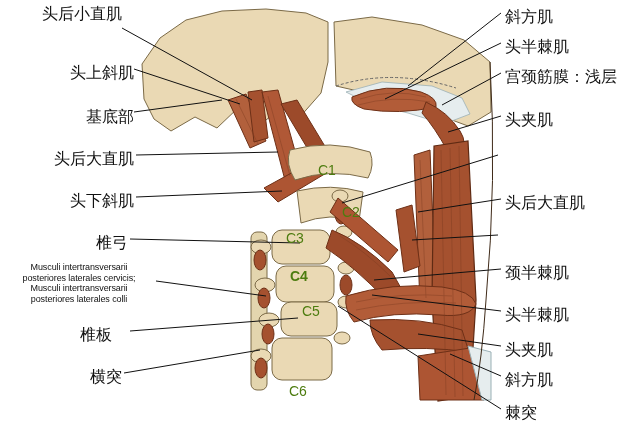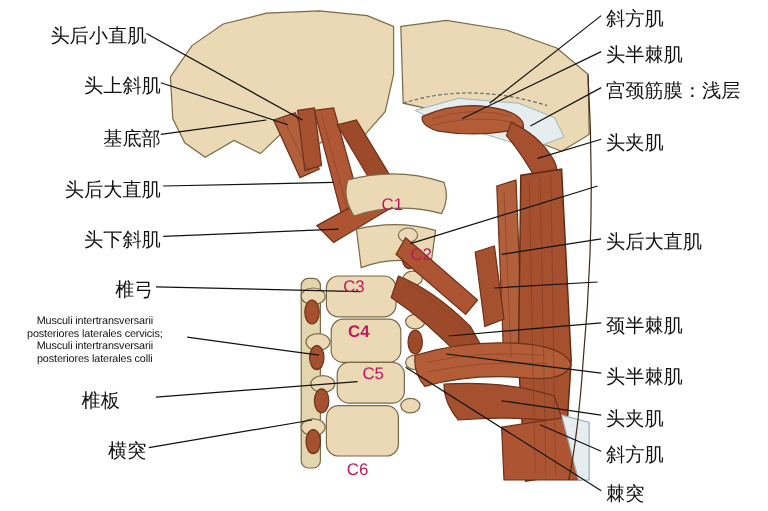--- a/index.html
+++ b/index.html
@@ -3,21 +3,21 @@
 <meta charset="utf-8">
 <style>
   html,body{margin:0;padding:0;background:#fff;}
   #canvas{position:relative;width:640px;height:426px;background:#fff;overflow:hidden;
           font-family:"Liberation Sans",sans-serif;}
   svg.layer{position:absolute;left:0;top:0;pointer-events:none;}
   .lbl{position:absolute;font-size:16px;color:#111;line-height:1.2;white-space:pre-line;}
   .lbl.latin{font-size:9px;letter-spacing:-0.1px;line-height:1.18;}
   .lbl.r{text-align:right;}
   .lbl.c{text-align:center;}
-  .vlabel{position:absolute;font-size:14px;color:#be185d;}
+  .vlabel{position:absolute;font-size:14px;color:#4d7c0f;}
   .vlabel.bold{font-weight:700;}
 </style>
 </head>
 <body>
 
 <div id="canvas">
 
   <svg class="layer" width="640" height="426" viewBox="0 0 640 426">
 
     <path d="M142,64 L160,38 L186,20 L222,11 L266,9 L306,13 L328,22 L328,62 L321,93 L299,118 L281,108 L261,124 L239,107 L217,128 L195,117 L171,131 L154,119 L144,99 Z" fill="#ead9b4" stroke="#7b6a47" stroke-width="1"></path>
@@ -111,31 +111,31 @@
       <line x1="501" y1="199" x2="418" y2="212"></line>
       <line x1="498" y1="235" x2="412" y2="240"></line>
       <line x1="501" y1="269" x2="374" y2="280"></line>
       <line x1="501" y1="311" x2="372" y2="295"></line>
       <line x1="501" y1="346" x2="418" y2="334"></line>
       <line x1="501" y1="376" x2="450" y2="354"></line>
       <line x1="501" y1="409" x2="338" y2="306"></line>
     </g>
   </svg>
 
-  <div class="lbl r" style="right:518px;top:21px;">头后小直肌</div>
+  <div class="lbl r" style="right:518px;top:4px;">头后小直肌</div>
   <div class="lbl r" style="right:506px;top:63px;">头上斜肌</div>
   <div class="lbl r" style="right:506px;top:107px;">基底部</div>
   <div class="lbl r" style="right:506px;top:149px;margin-left:12px;">头后大直肌</div>
   <div class="lbl r" style="right:506px;top:191px;">头下斜肌</div>
   <div class="lbl r" style="right:512px;top:233px;">椎弓</div>
   <div class="lbl latin c" style="left:4px;top:262px;width:150px;">Musculi intertransversarii
 posteriores laterales cervicis;
 Musculi intertransversarii
 posteriores laterales colli</div>
-  <div class="lbl r" style="right:540px;top:325px;">椎板</div>
+  <div class="lbl r" style="right:528px;top:325px;">椎板</div>
   <div class="lbl r" style="right:518px;top:367px;">横突</div>
 
   <div class="lbl" style="left:505px;top:7px;">斜方肌</div>
   <div class="lbl" style="left:505px;top:37px;">头半棘肌</div>
   <div class="lbl" style="left:505px;top:67px;">宫颈筋膜：浅层</div>
   <div class="lbl" style="left:505px;top:110px;">头夹肌</div>
   <div class="lbl" style="left:505px;top:193px;">头后大直肌</div>
   <div class="lbl" style="left:505px;top:263px;">颈半棘肌</div>
   <div class="lbl" style="left:505px;top:305px;">头半棘肌</div>
   <div class="lbl" style="left:505px;top:340px;">头夹肌</div>

